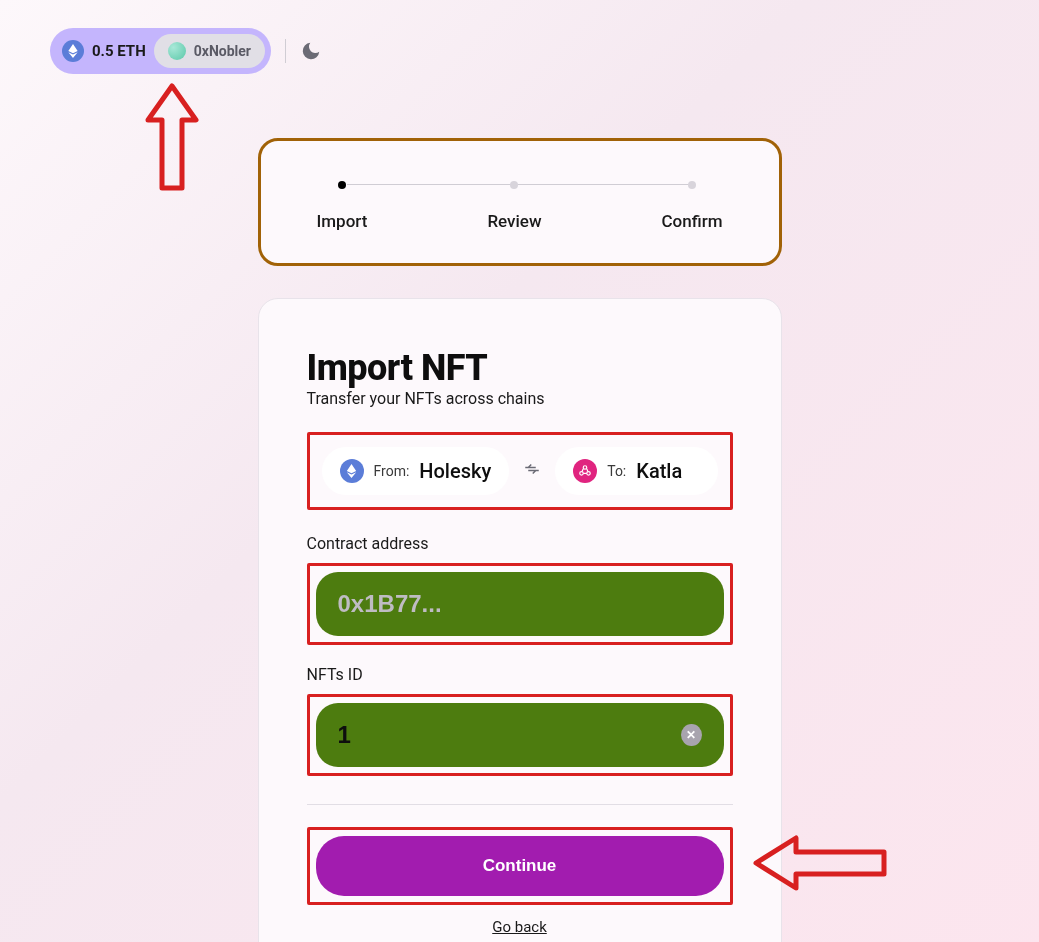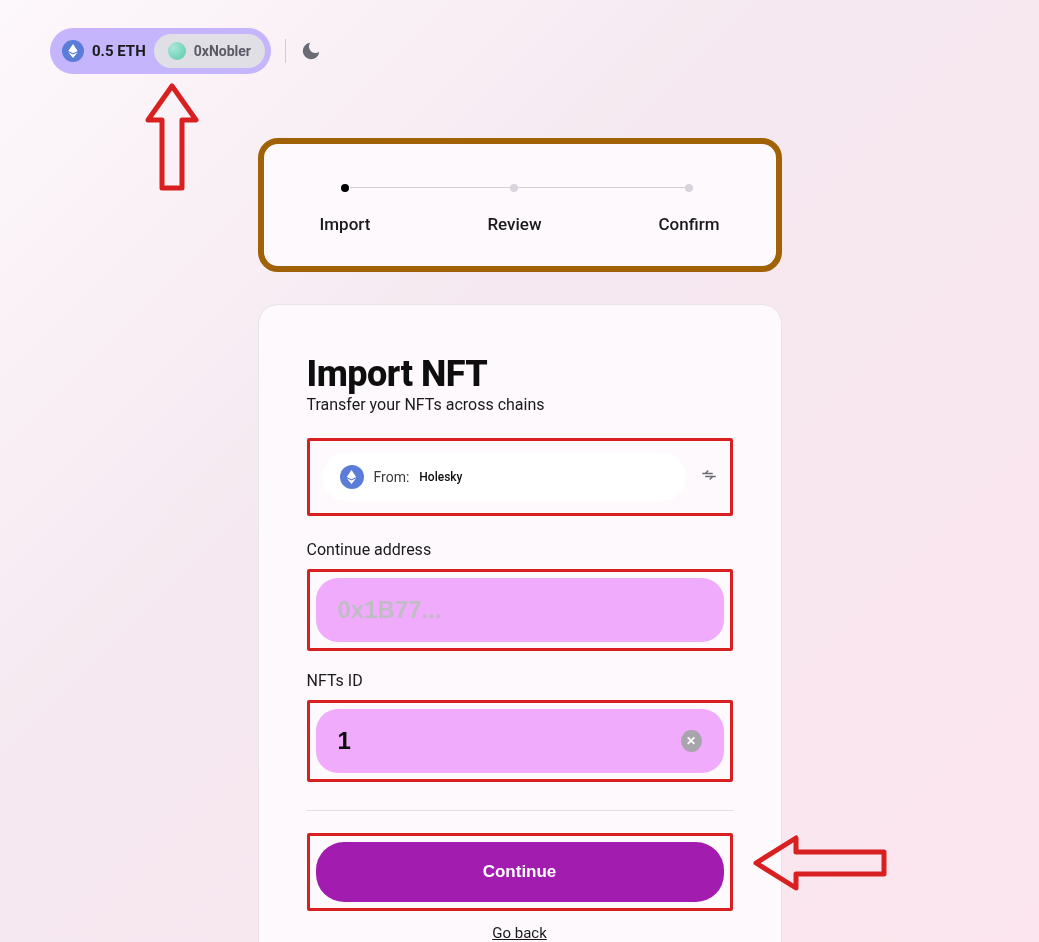--- a/index.html
+++ b/index.html
@@ -64,21 +64,21 @@
   background: radial-gradient(circle at 30% 30%, #a8e8d8, #5ac8a8);
 }
 .divider { width: 1px; height: 24px; background: #d0cdd4; }
 .moon-icon { width: 22px; height: 22px; color: #6b6b75; cursor: pointer; }
 
 .content { display: flex; flex-direction: column; align-items: center; padding-top: 64px; }
 
 .stepper-card {
   width: 524px;
   background: #fdf9fc;
-  border: 6px solid #a16207;
+  border: 3px solid #a16207;
   border-radius: 20px;
   padding: 40px 56px 32px;
   margin-bottom: 32px;
 }
 .stepper { display: flex; justify-content: space-between; align-items: flex-start; position: relative; }
 .step { display: flex; flex-direction: column; align-items: center; gap: 22px; z-index: 2; }
 .step-dot { width: 8px; height: 8px; border-radius: 50%; background: #d8d4db; }
 .step-dot.active { background: #000; }
 .step-label { font-size: 17px; font-weight: 500; color: #1a1a1a; }
 .step-line { position: absolute; top: 3px; left: 30px; right: 30px; height: 1px; background: #d0cdd4; z-index: 1; }
@@ -109,32 +109,32 @@
   border-radius: 28px;
   padding: 12px 18px;
   display: flex;
   align-items: center;
   gap: 10px;
 }
 .chain-icon { width: 24px; height: 24px; border-radius: 50%; display: flex; align-items: center; justify-content: center; }
 .chain-icon.blue { background: #5b7dd8; }
 .chain-icon.pink { background: #e0247f; }
 .chain-label { font-size: 14px; color: #3a3a3a; }
-.chain-value { font-size: 12px; font-weight: 500; color: #0e0e0e; }
+.chain-value { font-size: 20px; font-weight: 500; color: #0e0e0e; }
 .swap-icon { color: #6b6b75; }
 
 .field-label { font-size: 16px; color: #1a1a1a; margin-bottom: 10px; margin-top: 6px; }
 .input-wrap {
   border: 3px solid #d82020;
   padding: 6px;
   border-radius: 2px;
   margin-bottom: 20px;
 }
 .input-box {
-  background: #f0abfc;
+  background: #4d7c0f;
   border-radius: 22px;
   padding: 18px 22px;
   display: flex;
   align-items: center;
   justify-content: flex-start;
 }
 .input-text { font-size: 24px; font-weight: 700; color: #0e0e0e; border: none; outline: none; width: 100%; background: transparent; }
 .input-text::placeholder { color: #bfbcc3; }
 .clear-btn { width: 22px; height: 22px; border-radius: 50%; background: #a8a4ae; display: flex; align-items: center; justify-content: center; cursor: pointer; color: #fff; font-size: 12px; font-weight: bold; }
 
@@ -219,23 +219,35 @@
             </svg>
         </span>
         <span class="chain-label">From:</span>
         <span class="chain-value">Holesky</span>
       </div>
       <span class="swap-icon">
         <svg width="18" height="18" viewBox="0 0 24 24" fill="none" stroke="currentColor" stroke-width="2">
             <path d="M7 10l4-4M3 10h14M17 14l-4 4M21 14H7"></path>
           </svg>
       </span>
-    </div>
-
-    <div class="field-label">Continue address</div>
+      <div class="chain-box">
+        <span class="chain-icon pink">
+          <svg width="14" height="14" viewBox="0 0 24 24" fill="none" stroke="#fff" stroke-width="2">
+              <circle cx="12" cy="6" r="3"></circle>
+              <circle cx="6" cy="16" r="3"></circle>
+              <circle cx="18" cy="16" r="3"></circle>
+              <path d="M9 8l-2 5M15 8l2 5M9 16h6"></path>
+            </svg>
+        </span>
+        <span class="chain-label">To:</span>
+        <span class="chain-value">Katla</span>
+      </div>
+    </div>
+
+    <div class="field-label">Contract address</div>
     <div class="input-wrap">
       <div class="input-box">
         <input class="input-text" placeholder="0x1B77..." value="" style="">
       </div>
     </div>
 
     <div class="field-label">NFTs ID</div>
     <div class="input-wrap">
       <div class="input-box">
         <input class="input-text" value="1" style="">

